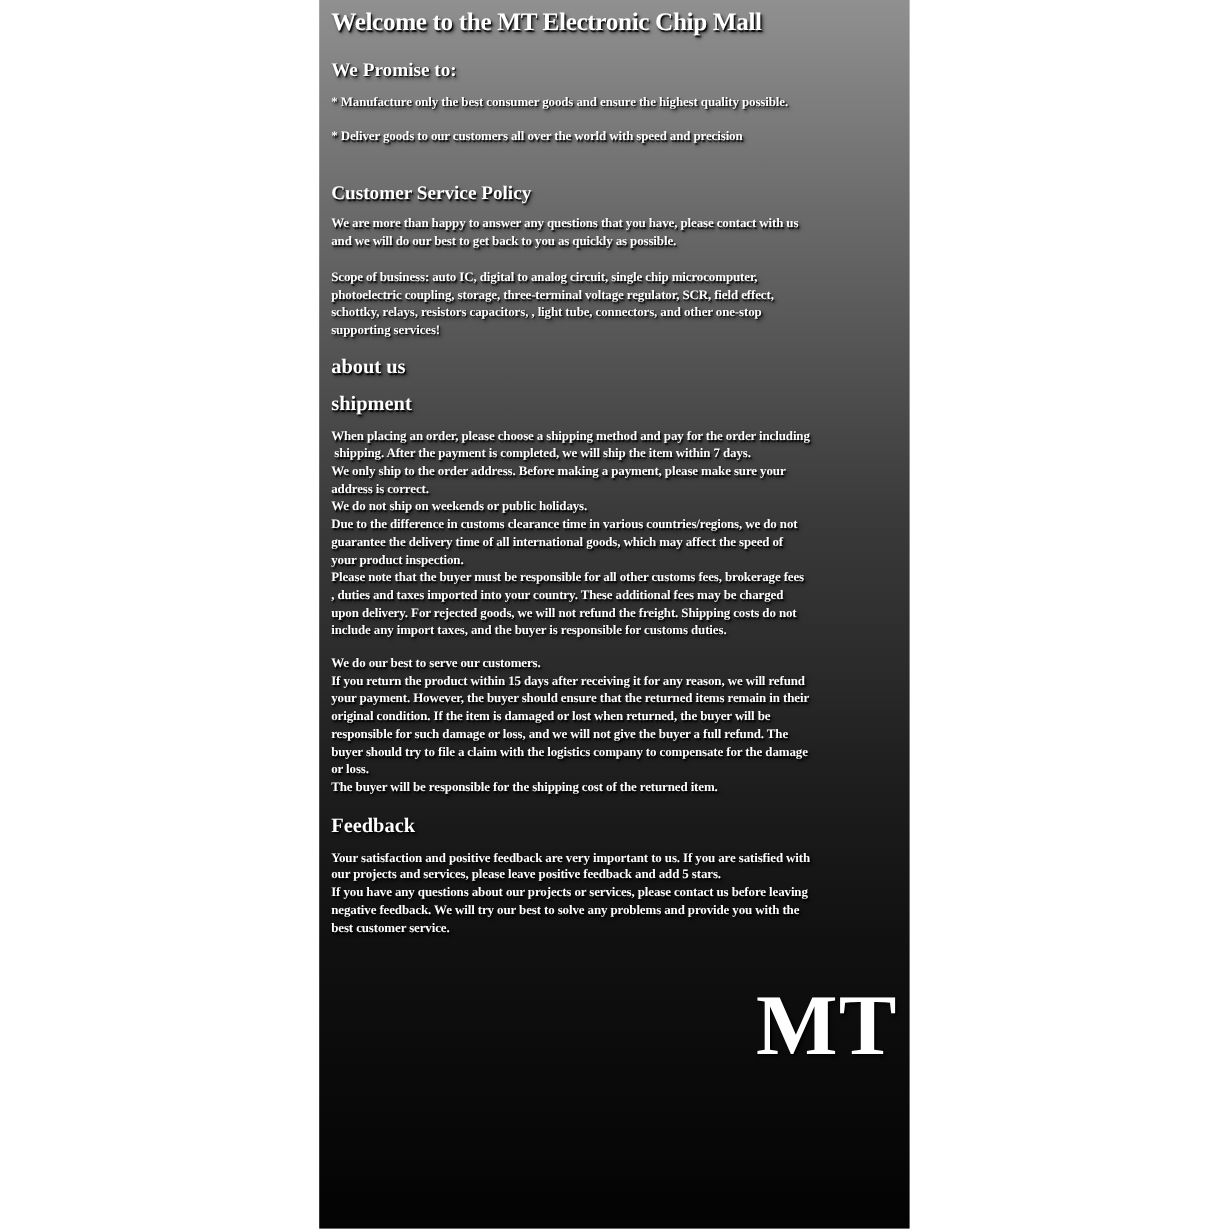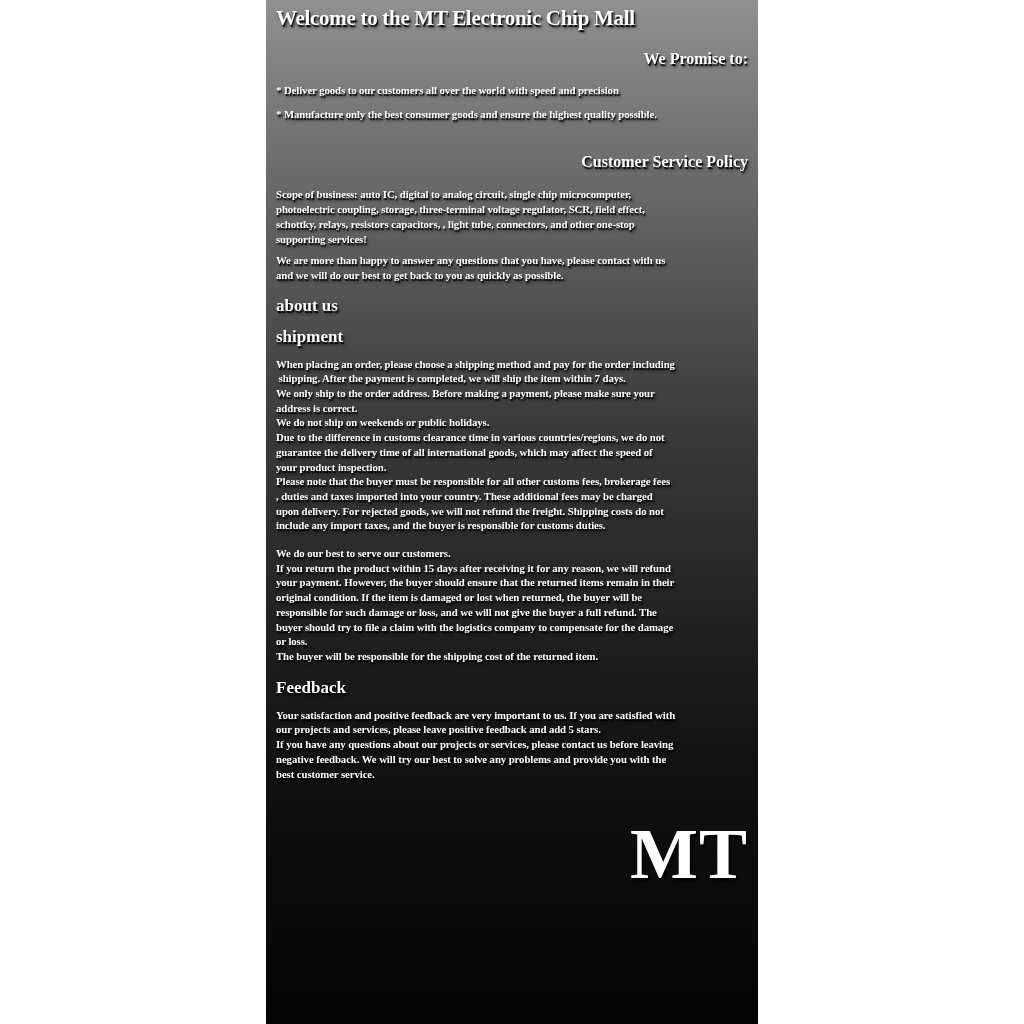--- a/index.html
+++ b/index.html
@@ -30,21 +30,20 @@
   h1.title {
     font-size: 21px;
     line-height: 27px;
     letter-spacing: -0.3px;
     white-space: pre;
   }
   h2.sec {
     font-size: 16px;
     line-height: 20px;
     white-space: pre;
-    text-align: right;
   }
   h3.sub {
     font-size: 17px;
     line-height: 15px;
     white-space: pre;
   }
   p.body {
     font-size: 10.8px;
     line-height: 14.7px;
     letter-spacing: -0.1px;
@@ -68,30 +67,30 @@
   }
 </style>
 </head>
 <body>
 
 <div class="panel">
 
   <h1 class="title">Welcome to the MT Electronic Chip Mall</h1>
 
   <h2 class="sec mt-17">We Promise to:</h2>
+  <p class="body mt-9">* Manufacture only the best consumer goods and ensure the highest quality possible.</p>
   <p class="body mt-14">* Deliver goods to our customers all over the world with speed and precision</p>
-  <p class="body mt-9">* Manufacture only the best consumer goods and ensure the highest quality possible.</p>
 
   <h2 class="sec mt-31">Customer Service Policy</h2>
+  <p class="body mt-7">We are more than happy to answer any questions that you have, please contact with us
+and we will do our best to get back to you as quickly as possible.</p>
   <p class="body mt-15">Scope of business: auto IC, digital to analog circuit, single chip microcomputer,
 photoelectric coupling, storage, three-terminal voltage regulator, SCR, field effect,
 schottky, relays, resistors capacitors, , light tube, connectors, and other one-stop
 supporting services!</p>
-  <p class="body mt-7">We are more than happy to answer any questions that you have, please contact with us
-and we will do our best to get back to you as quickly as possible.</p>
 
   <h3 class="sub mt-15">about us</h3>
 
   <h3 class="sub mt-16">shipment</h3>
   <p class="body mt-13">When placing an order, please choose a shipping method and pay for the order including
  shipping. After the payment is completed, we will ship the item within 7 days.
 We only ship to the order address. Before making a payment, please make sure your
 address is correct.
 We do not ship on weekends or public holidays.
 Due to the difference in customs clearance time in various countries/regions, we do not

